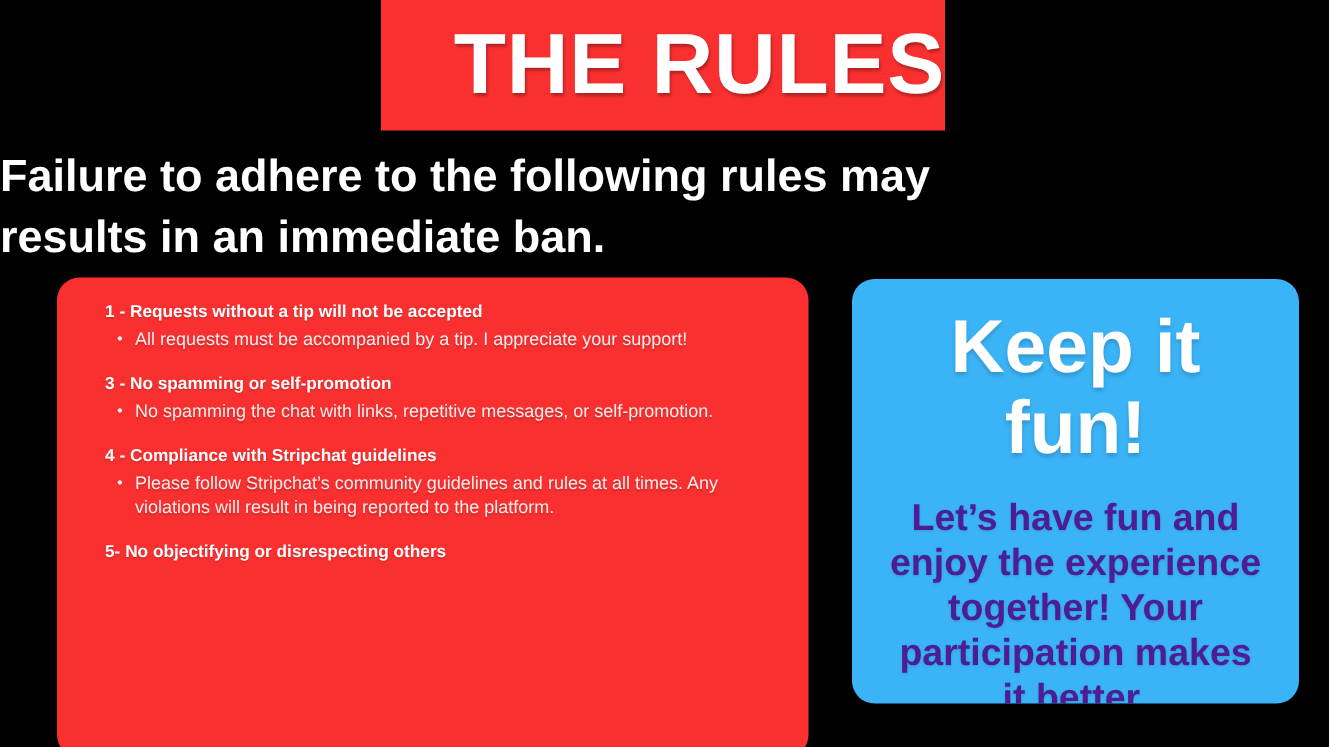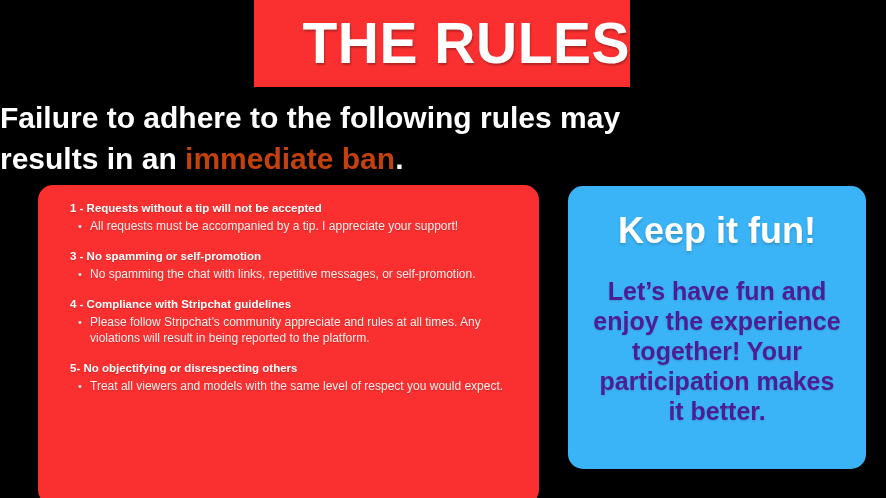--- a/index.html
+++ b/index.html
@@ -44,21 +44,21 @@
     top: 97px;
     width: 886px;
     text-align: left;
     font-size: 30px;
     font-weight: 700;
     color: #FFFFFF;
     line-height: 41px;
     text-shadow: 0px 1px 2px rgba(0,0,0,0.35);
   }
   #subtitle .accent {
-    color: #c2410c;
+    color: #ffffff;
   }
 
   
   .card {
     position: absolute;
     border-radius: 15px;
     box-sizing: border-box;
     overflow: hidden;
   }
   #rules-card {
@@ -110,21 +110,21 @@
     content: "\2022";
     position: absolute;
     left: -12px;
     top: 0;
     font-size: 11px;
     color: #FBEEEC;
   }
 
   
   #fun-heading {
-    font-size: 36px;
+    font-size: 50px;
     font-weight: 700;
     color: #FFFFFF;
     line-height: 54px;
     letter-spacing: 0px;
     text-shadow: 0px 2px 3px rgba(0,0,0,0.18);
   }
   #fun-body {
     margin-top: 18px;
     font-size: 25px;
     font-weight: 700;
@@ -158,29 +158,26 @@
   <div class="rule-block">
     <div class="rule-heading">3 - No spamming or self-promotion</div>
     <ul class="rule-bullets">
       <li>No spamming the chat with links, repetitive messages, or self-promotion.</li>
     </ul>
   </div>
 
   <div class="rule-block">
     <div class="rule-heading">4 - Compliance with Stripchat guidelines</div>
     <ul class="rule-bullets">
-      <li>Please follow Stripchat’s community appreciate and rules at all times. Any violations will result in being reported to the platform.</li>
+      <li>Please follow Stripchat’s community guidelines and rules at all times. Any violations will result in being reported to the platform.</li>
     </ul>
   </div>
 
   <div class="rule-block">
     <div class="rule-heading">5- No objectifying or disrespecting others</div>
-    <ul class="rule-bullets">
-      <li>Treat all viewers and models with the same level of respect you would expect.</li>
-    </ul>
   </div>
 
 </div>
 
 <div id="fun-card" class="card">
   <div id="fun-heading">Keep it fun!</div>
   <div id="fun-body">Let’s have fun and enjoy the experience together! Your participation makes it better.</div>
 </div>
 
 </body></html>

